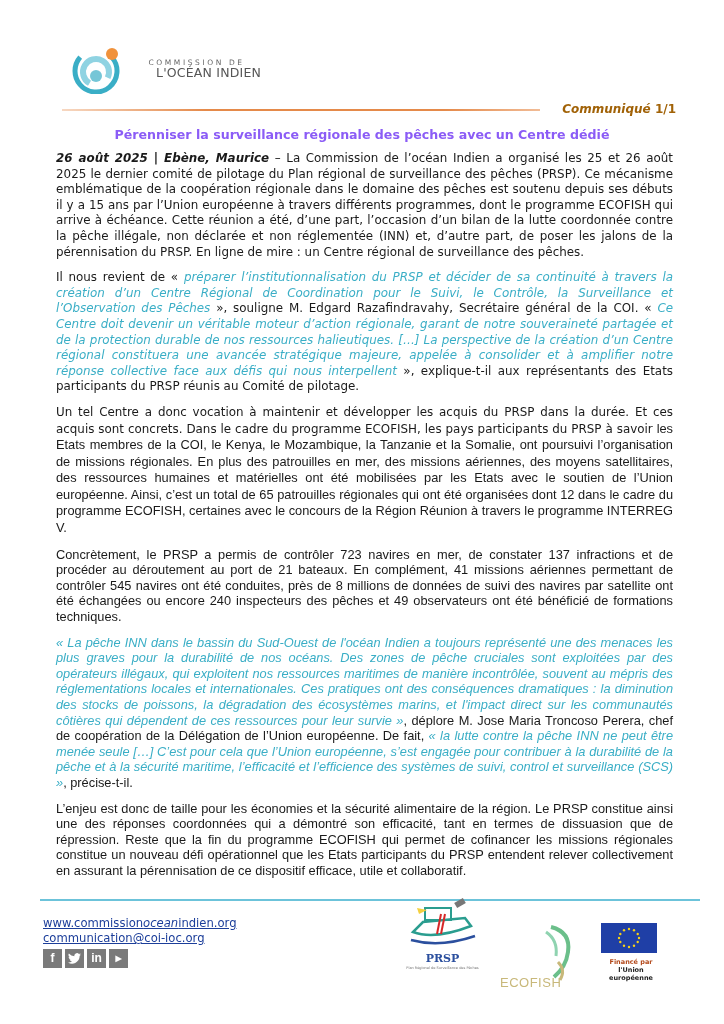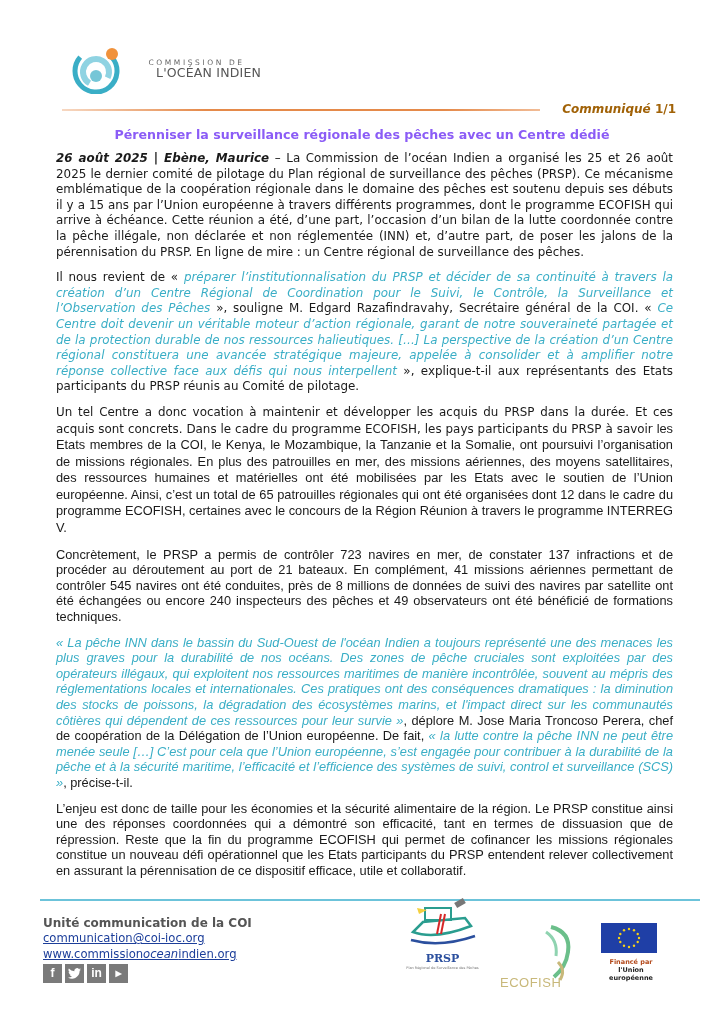--- a/index.html
+++ b/index.html
@@ -80,23 +80,22 @@
   </p>
   <p class="narrow">Concrètement, le PRSP a permis de contrôler 723 navires en mer, de constater 137 infractions et de procéder au déroutement au port de 21 bateaux. En complément, 41 missions aériennes permettant de contrôler 545 navires ont été conduites, près de 8 millions de données de suivi des navires par satellite ont été échangées ou encore 240 inspecteurs des pêches et 49 observateurs ont été bénéficié de formations techniques.</p>
   <p class="narrow">
     <span class="q">« La pêche INN dans le bassin du Sud-Ouest de l'océan Indien a toujours représenté une des menaces les plus graves pour la durabilité de nos océans. Des zones de pêche cruciales sont exploitées par des opérateurs illégaux, qui exploitent nos ressources maritimes de manière incontrôlée, souvent au mépris des réglementations locales et internationales. Ces pratiques ont des conséquences dramatiques : la diminution des stocks de poissons, la dégradation des écosystèmes marins, et l'impact direct sur les communautés côtières qui dépendent de ces ressources pour leur survie »</span><span>, déplore M. Jose Maria Troncoso Perera, chef de coopération de la Délégation de l’Union européenne. De fait, </span><span class="q">« la lutte contre la pêche INN ne peut être menée seule […] C’est pour cela que l’Union européenne, s’est engagée pour contribuer à la durabilité de la pêche et à la sécurité maritime, l’efficacité et l’efficience des systèmes de suivi, control et surveillance (SCS) »</span><span>, précise-t-il.</span>
   </p>
   <p class="narrow">L’enjeu est donc de taille pour les économies et la sécurité alimentaire de la région. Le PRSP constitue ainsi une des réponses coordonnées qui a démontré son efficacité, tant en termes de dissuasion que de répression. Reste que la fin du programme ECOFISH qui permet de cofinancer les missions régionales constitue un nouveau défi opérationnel que les Etats participants du PRSP entendent relever collectivement en assurant la pérennisation de ce dispositif efficace, utile et collaboratif.</p>
 </div>
 
 <div class="footer-rule"></div>
 <div class="contact">
-  <div class="unit">Unité communication de la COI</div>
+  <div><a><span>www.commission</span><i>ocean</i><span>indien.org</span></a></div>
   <div><a>communication@coi-ioc.org</a></div>
-  <div><a><span>www.commission</span><i>ocean</i><span>indien.org</span></a></div>
   <div class="social">
     <span>f</span>
     <span>
       <svg width="13" height="11" viewBox="0 0 24 20">
           <path d="M24 2.4a9.8 9.8 0 0 1-2.8.8A4.9 4.9 0 0 0 23.3.4a9.9 9.9 0 0 1-3.1 1.2A4.9 4.9 0 0 0 11.8 6 14 14 0 0 1 1.7.9a4.9 4.9 0 0 0 1.5 6.6A4.9 4.9 0 0 1 1 6.9a4.9 4.9 0 0 0 3.9 4.8 4.9 4.9 0 0 1-2.2.1 4.9 4.9 0 0 0 4.6 3.4A9.9 9.9 0 0 1 0 17.3 14 14 0 0 0 7.5 19.5c9 0 14-7.5 14-14v-.6A10 10 0 0 0 24 2.4z" fill="#fff"></path>
         </svg>
     </span>
     <span>in</span>
     <span style="font-size:8px;">▶</span>
   </div>

